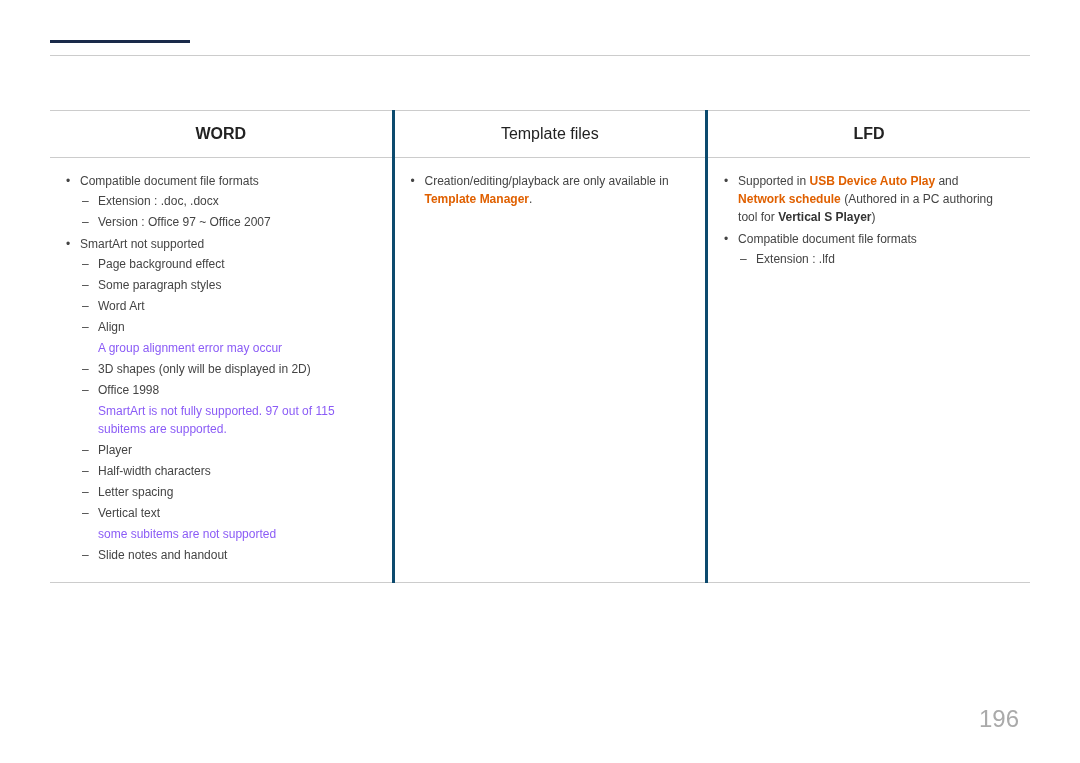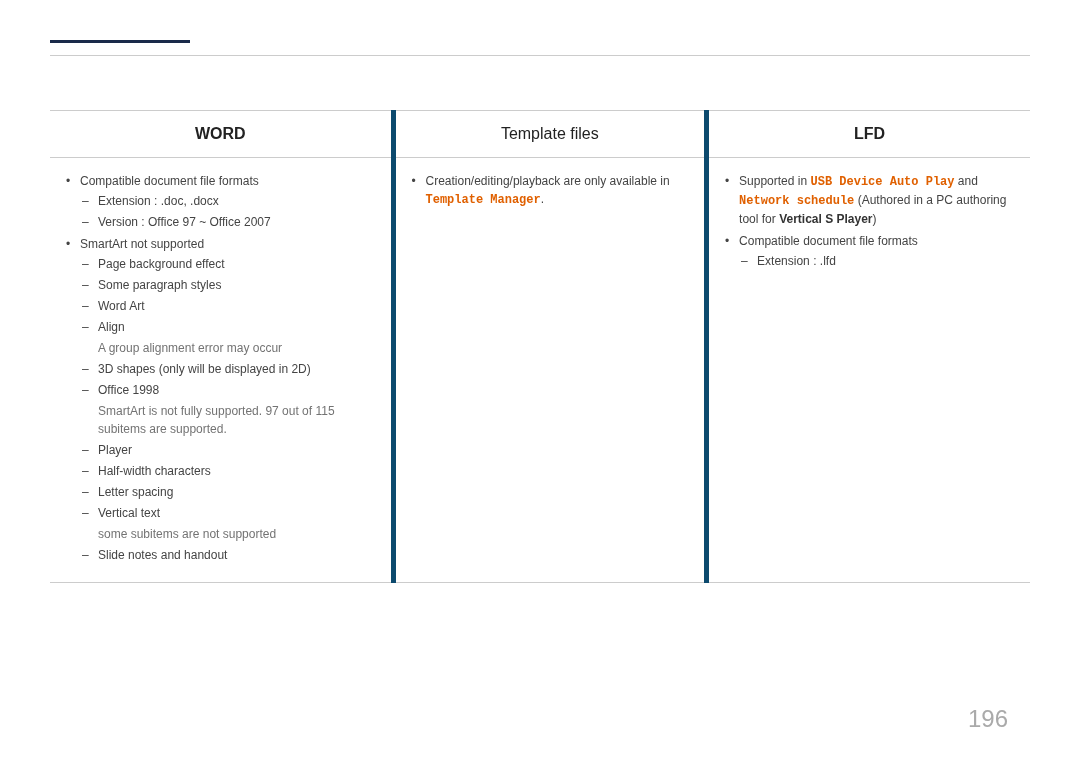--- a/index.html
+++ b/index.html
@@ -44,21 +44,21 @@
     }
 
     .table-outer {
       width: 100%;
       border-collapse: collapse;
       border-top: 1px solid #cccccc;
       border-bottom: 1px solid #cccccc;
     }
 
     .table-outer th, .table-outer td {
-      border-right: 5px solid #0c4a6e;
+      border-right: 3px solid #0c4a6e;
       vertical-align: top;
       padding: 14px 16px;
     }
 
     .table-outer th:last-child, .table-outer td:last-child {
       border-right: none;
     }
 
     .table-outer thead tr {
       border-bottom: 1px solid #cccccc;
@@ -129,39 +129,38 @@
       content: '–';
       position: absolute;
       left: 2px;
       top: 0;
     }
 
     .indent-text {
       padding-left: 18px;
       font-size: 12px;
       line-height: 1.5;
-      color: #737373;
+      color: #8b5cf6;
       margin-bottom: 3px;
     }
 
     .orange-bold {
       color: #e06000;
       font-weight: bold;
-      font-family: Liberation Mono, monospace;
     }
 
     .normal-bold {
       font-weight: bold;
       color: #333;
     }
 
     .page-number {
       position: absolute;
       bottom: 30px;
-      right: 72px;
+      right: 61px;
       font-size: 24px;
       color: #aaaaaa;
       font-weight: normal;
     }
   </style>
 </head>
 <body>
 
 <div class="page-container">
   <div class="top-accent-line"></div>

